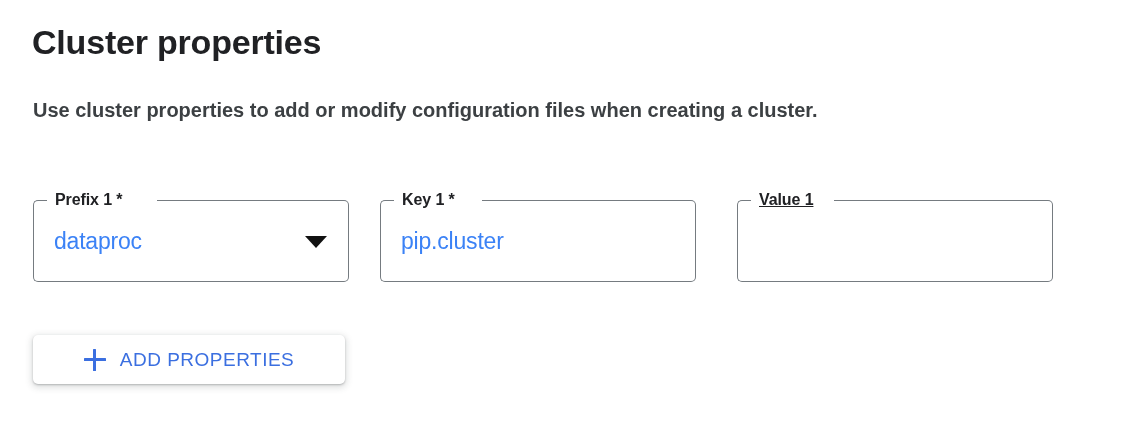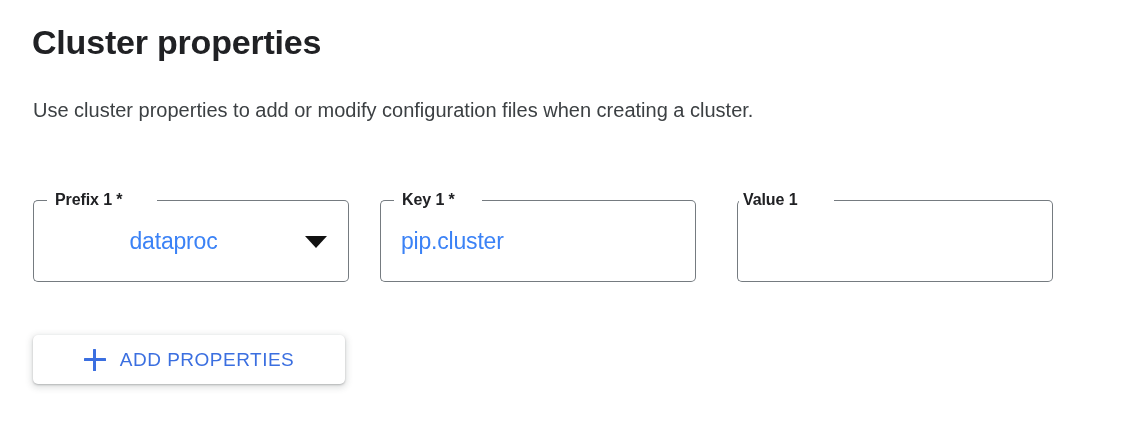--- a/index.html
+++ b/index.html
@@ -36,40 +36,40 @@
     color: #202124;
     white-space: nowrap;
   }
 
   .page-subtitle {
     position: absolute;
     left: 33px;
     top: 96px;
     font-size: 20px;
     line-height: 28px;
-    font-weight: 400;
+    font-weight: 700;
     color: #3c4043;
     white-space: nowrap;
   }
 
   
   .fields-row {
     position: absolute;
     left: 33px;
     top: 200px;
     height: 82px;
   }
 
   .field {
     position: absolute;
     top: 0;
     width: 316px;
     height: 82px;
   }
-  .field.f1 { left: 0px; text-align: center; }
+  .field.f1 { left: 0px; }
   .field.f2 { left: 340px; margin-left: 7px; }
   .field.f3 { left: 704px; }
 
   
   .outline {
     position: absolute;
     left: 0; top: 0;
     width: 100%;
     height: 100%;
     pointer-events: none;
@@ -229,21 +229,21 @@
       <div class="field-label" style="left:18px;">Key 1 *</div>
       <div class="field-value">pip.cluster</div>
     </div>
 
     <div class="field f3">
       <div class="outline">
         <span class="leading"></span>
         <span class="notch" style="left:14px; width:83px;"></span>
         <span class="trailing" style="left:97px;"></span>
       </div>
-      <div class="field-label" style="left:2px;">Value 1</div>
+      <div class="field-label" style="left:18px;text-decoration:underline;">Value 1</div>
     </div>
 
   </div>
 
   <button class="add-btn">
     <span class="add-btn-inner">
       <span class="plus-icon"></span>
       <span class="add-btn-label">ADD PROPERTIES</span>
     </span>
   </button>

